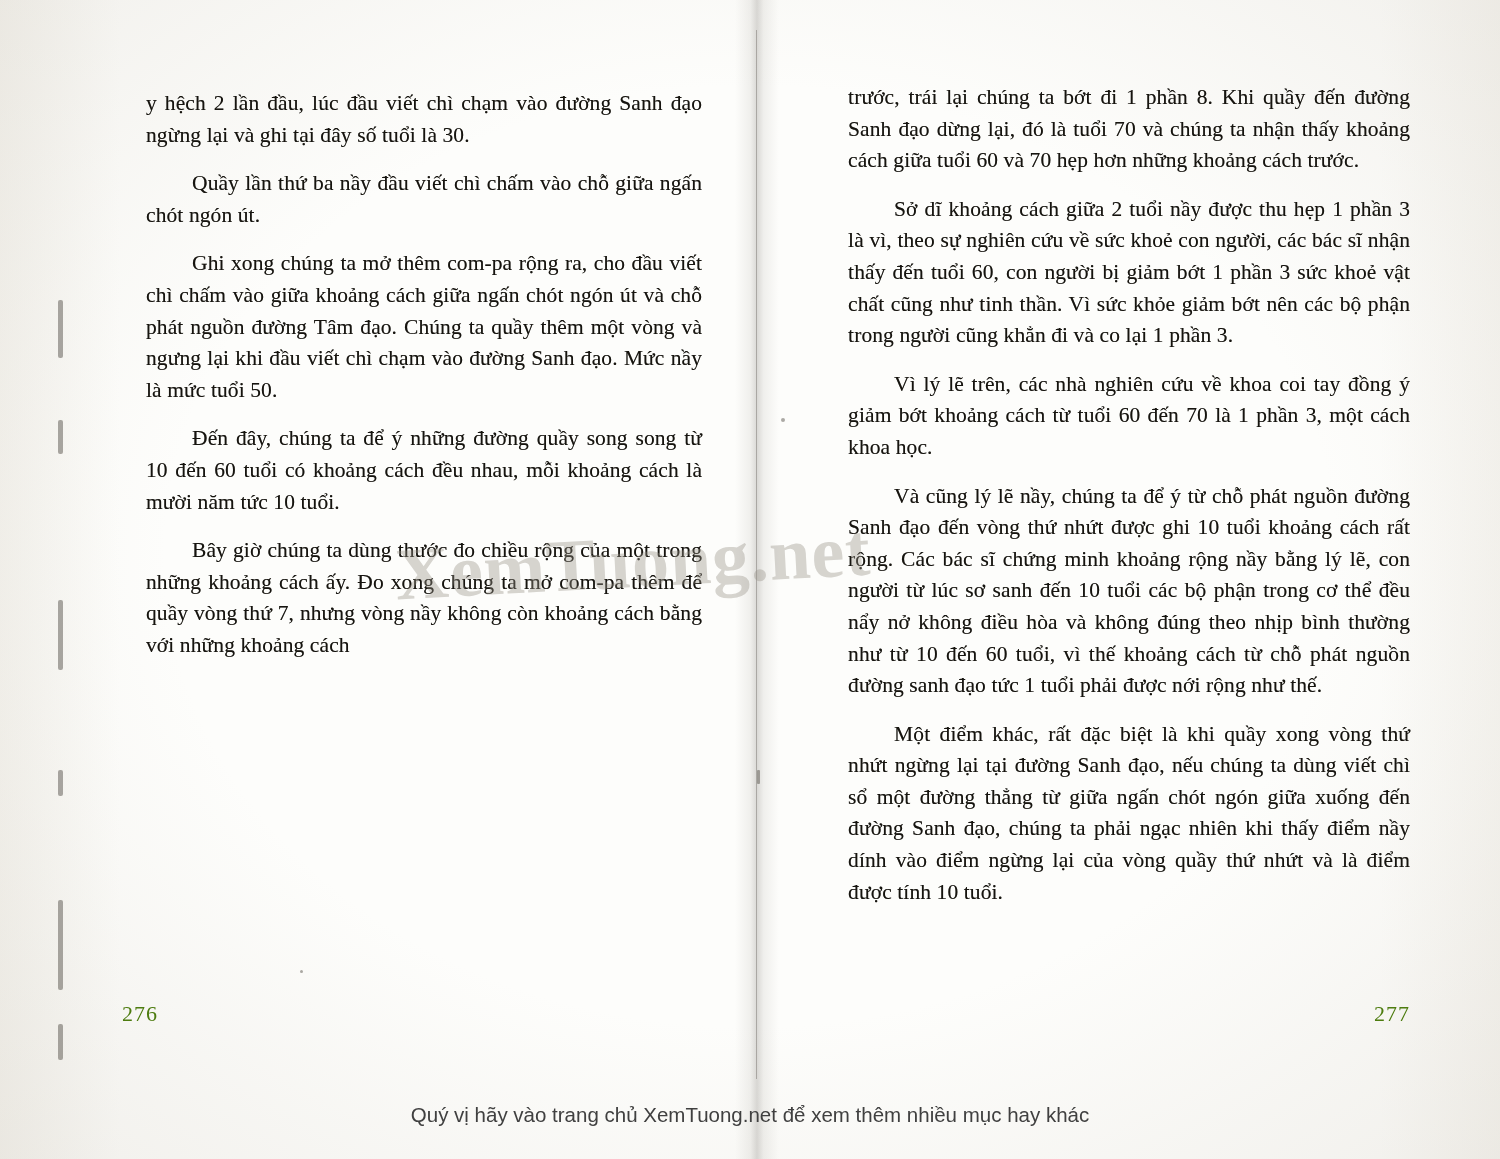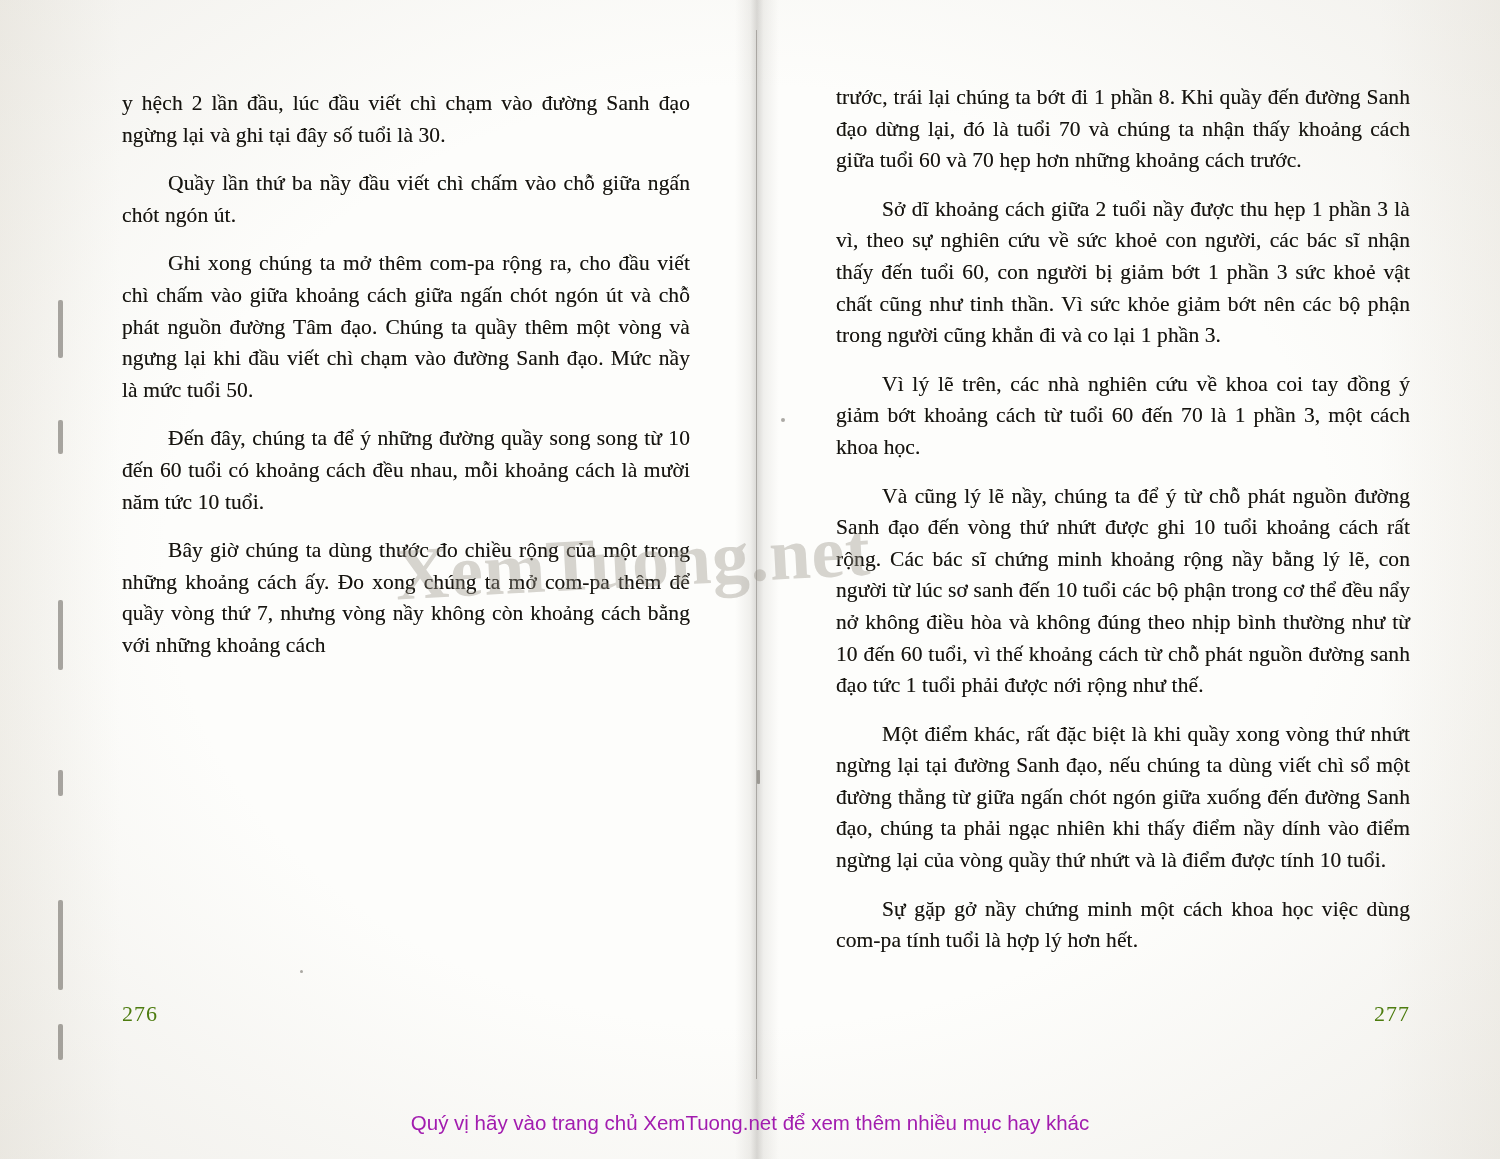--- a/index.html
+++ b/index.html
@@ -66,20 +66,21 @@
     left: 0;
     width: 5px;
     background: rgba(70,66,60,0.45);
     border-radius: 2px;
   }
 
   .columns {
     position: absolute;
     inset: 0;
     display: flex;
+    padding-left: 24px;
   }
   .col {
     position: relative;
     box-sizing: border-box;
   }
   .col-left  { width: 750px; padding: 88px 60px 0 122px; }
   .col-right { width: 750px; padding: 82px 90px 0 86px; }
 
   .col p {
     margin: 0 0 17px 0;
@@ -116,25 +117,25 @@
     transform: rotate(-3deg);
     white-space: nowrap;
     pointer-events: none;
     user-select: none;
   }
 
   .footer-note {
     position: absolute;
     left: 0;
     right: 0;
-    bottom: 24px;
+    bottom: 32px;
     text-align: center;
     font-family: "Liberation Sans", sans-serif;
     font-size: 20.5px;
-    color: #a21caf;
+    color: #404040;
   }
 
   .speck {
     position: absolute;
     background: rgba(90,85,78,0.5);
     border-radius: 50%;
     pointer-events: none;
   }
 </style>
 </head>
@@ -153,21 +154,20 @@
       <p>Đến đây, chúng ta để ý những đường quầy song song từ 10 đến 60 tuổi có khoảng cách đều nhau, mỗi khoảng cách là mười năm tức 10 tuổi.</p>
       <p class="last">Bây giờ chúng ta dùng thước đo chiều rộng của một trong những khoảng cách ấy. Đo xong chúng ta mở com-pa thêm để quầy vòng thứ 7, nhưng vòng nầy không còn khoảng cách bằng với những khoảng cách</p>
     </div>
 
     <div class="col col-right">
       <p class="noindent">trước, trái lại chúng ta bớt đi 1 phần 8. Khi quầy đến đường Sanh đạo dừng lại, đó là tuổi 70 và chúng ta nhận thấy khoảng cách giữa tuổi 60 và 70 hẹp hơn những khoảng cách trước.</p>
       <p>Sở dĩ khoảng cách giữa 2 tuổi nầy được thu hẹp 1 phần 3 là vì, theo sự nghiên cứu về sức khoẻ con người, các bác sĩ nhận thấy đến tuổi 60, con người bị giảm bớt 1 phần 3 sức khoẻ vật chất cũng như tinh thần. Vì sức khỏe giảm bớt nên các bộ phận trong người cũng khẳn đi và co lại 1 phần 3.</p>
       <p>Vì lý lẽ trên, các nhà nghiên cứu về khoa coi tay đồng ý giảm bớt khoảng cách từ tuổi 60 đến 70 là 1 phần 3, một cách khoa học.</p>
       <p>Và cũng lý lẽ nầy, chúng ta để ý từ chỗ phát nguồn đường Sanh đạo đến vòng thứ nhứt được ghi 10 tuổi khoảng cách rất rộng. Các bác sĩ chứng minh khoảng rộng nầy bằng lý lẽ, con người từ lúc sơ sanh đến 10 tuổi các bộ phận trong cơ thể đều nẩy nở không điều hòa và không đúng theo nhịp bình thường như từ 10 đến 60 tuổi, vì thế khoảng cách từ chỗ phát nguồn đường sanh đạo tức 1 tuổi phải được nới rộng như thế.</p>
       <p>Một điểm khác, rất đặc biệt là khi quầy xong vòng thứ nhứt ngừng lại tại đường Sanh đạo, nếu chúng ta dùng viết chì sổ một đường thẳng từ giữa ngấn chót ngón giữa xuống đến đường Sanh đạo, chúng ta phải ngạc nhiên khi thấy điểm nầy dính vào điểm ngừng lại của vòng quầy thứ nhứt và là điểm được tính 10 tuổi.</p>
-      <p class="last">Sự gặp gở nầy chứng minh một cách khoa học việc dùng com-pa tính tuổi là hợp lý hơn hết.</p>
     </div>
 
   </div>
 
   <div class="gutter"></div>
 
   <div class="edge-marks">
     <span style="top:0px;height:58px;"></span>
     <span style="top:120px;height:34px;"></span>
     <span style="top:300px;height:70px;"></span>

